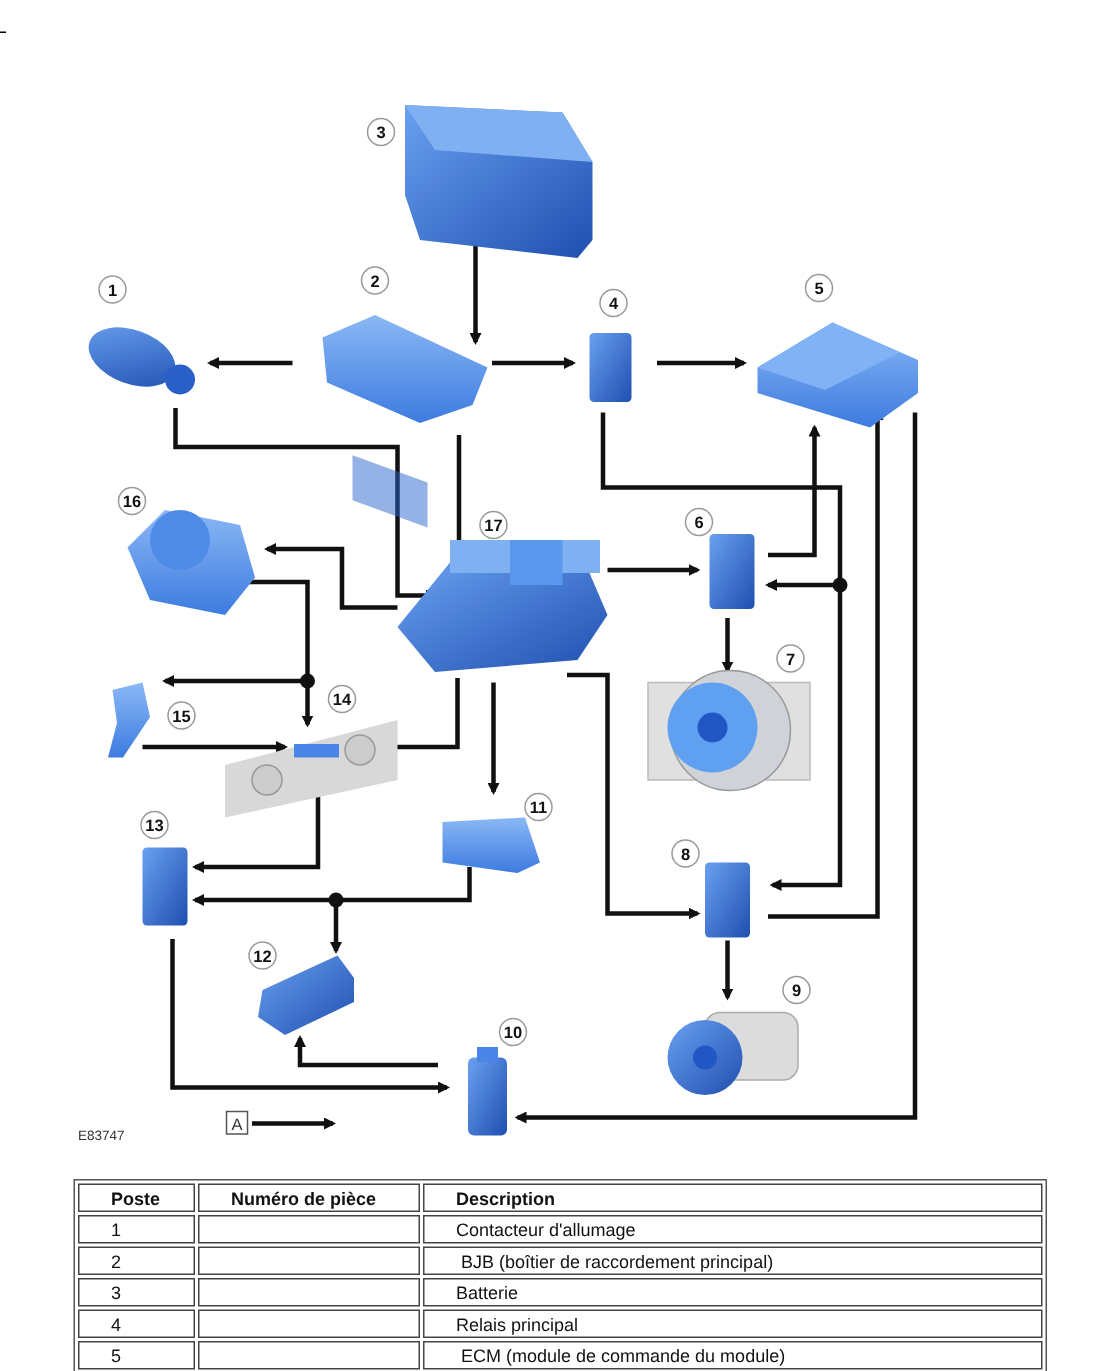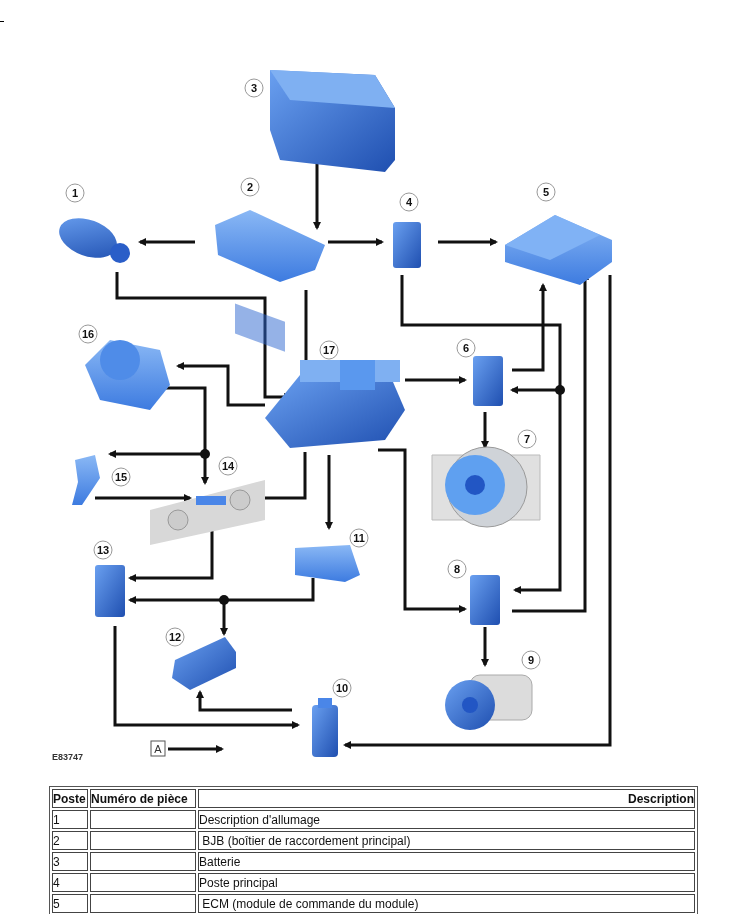--- a/index.html
+++ b/index.html
@@ -1,23 +1,23 @@
 <!DOCTYPE html>
 <html><head>
 <meta charset="utf-8">
 <style>
   html,body{margin:0;padding:0;background:#fff;}
   body{width:745px;height:914px;position:relative;overflow:hidden;font-family:"Liberation Sans",sans-serif;}
   #diagram{position:absolute;left:0;top:0;width:745px;height:780px;}
   .callout{font:bold 11px "Liberation Sans",sans-serif;}
-  .code{position:absolute;left:52px;top:752px;font-size:9px;color:#333;font-weight:bold;}
+  .code{position:absolute;left:52px;top:752px;font-size:9px;color:#333;}
   #parts-table{position:absolute;left:49px;top:786px;width:649px;border-collapse:separate;border-spacing:2px;border:1px solid #555;font-size:12px;color:#111;}
-  #parts-table th,#parts-table td{border:1px solid #444;padding:0 0;height:17px;text-align:left;font-weight:normal;}
+  #parts-table th,#parts-table td{border:1px solid #444;padding:0 21px;height:17px;text-align:left;font-weight:normal;}
   #parts-table th{font-weight:bold;font-size:12px;}
-  #parts-table th.desc{text-align:right;}
+  #parts-table th.desc{text-align:left;}
   .tick{position:absolute;left:0;top:21px;width:4px;height:1px;background:#000;}
 </style>
 </head>
 <body>
 
 <div class="tick"></div>
 
 <svg id="diagram" viewBox="0 0 745 780" xmlns="http://www.w3.org/2000/svg">
   <defs>
     <marker id="ah" markerWidth="8" markerHeight="8" refX="6" refY="4" orient="auto" markerUnits="userSpaceOnUse">
@@ -220,36 +220,36 @@
     <tr>
       <th style="width:34px">Poste</th>
       <th style="width:104px">Numéro de pièce</th>
       <th class="desc">Description</th>
     </tr>
   </thead>
   <tbody>
     <tr>
       <td>1</td>
       <td></td>
-      <td>Description d'allumage</td>
+      <td>Contacteur d'allumage</td>
     </tr>
     <tr>
       <td>2</td>
       <td></td>
       <td style="white-space:pre"> BJB (boîtier de raccordement principal)</td>
     </tr>
     <tr>
       <td>3</td>
       <td></td>
       <td>Batterie</td>
     </tr>
     <tr>
       <td>4</td>
       <td></td>
-      <td>Poste principal</td>
+      <td>Relais principal</td>
     </tr>
     <tr>
       <td>5</td>
       <td></td>
       <td style="white-space:pre"> ECM (module de commande du module)</td>
     </tr>
 
   </tbody>
 </table>
 

